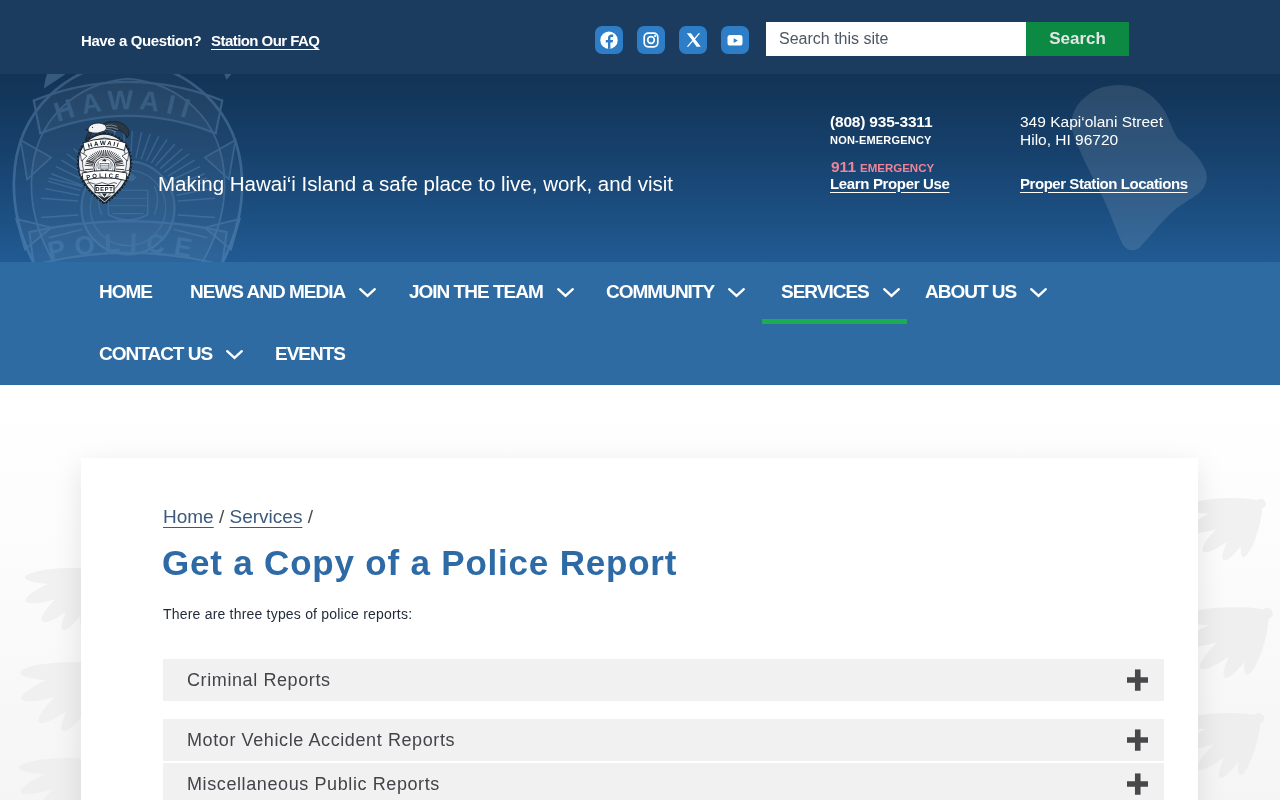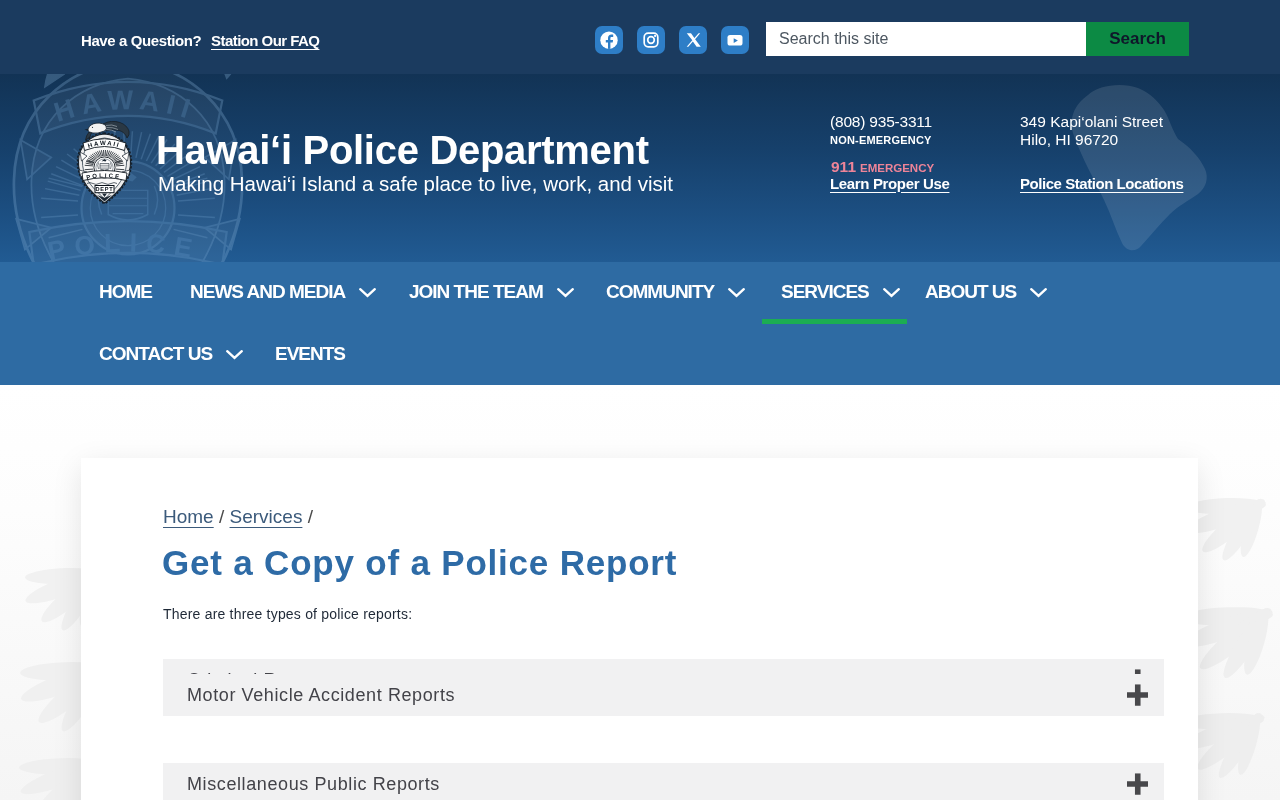--- a/index.html
+++ b/index.html
@@ -3,21 +3,21 @@
 <meta charset="utf-8">
 <style>
 * { margin:0; padding:0; box-sizing:border-box; }
 html,body { width:1280px; height:800px; overflow:hidden; font-family:"Liberation Sans", sans-serif; background:#fff; }
 
 #topbar { position:absolute; left:0; top:0; width:1280px; height:74px; background:#1b3b5f; z-index:5; }
 #haveq { position:absolute; left:81px; top:33px; color:#fff; font-size:15px; font-weight:700; line-height:1; letter-spacing:-0.4px; }
 #faq { position:absolute; left:211px; top:33px; color:#fff; font-size:15px; font-weight:700; line-height:1; letter-spacing:-0.55px; text-decoration:underline; text-underline-offset:3px; }
 .soc { position:absolute; top:26px; width:28px; height:28px; background:#2e7ec7; border-radius:7px; }
 #searchin { position:absolute; left:766px; top:22px; width:320px; height:34px; background:#fff; padding-left:13px; font-size:16px; color:#4d5761; display:flex; align-items:center; }
-#searchbtn { position:absolute; left:1086px; top:22px; width:103px; height:34px; background:#0c8a44; color:#0f172a; font-size:17px; font-weight:700; display:flex; align-items:center; justify-content:center; }
+#searchbtn { position:absolute; left:1026px; top:22px; width:103px; height:34px; background:#0c8a44; color:#e5e5e5; font-size:17px; font-weight:700; display:flex; align-items:center; justify-content:center; }
 
 #header { position:absolute; left:0; top:74px; width:1280px; height:188px; background:linear-gradient(180deg,#123355 0%,#16406b 40%,#1c4f82 75%,#215b93 100%); overflow:hidden; }
 #htitle { position:absolute; left:156px; top:56px; color:#fff; font-size:40px; font-weight:700; line-height:1; letter-spacing:-0.3px; }
 #htag { position:absolute; left:158px; top:100px; color:#fff; font-size:20.5px; font-weight:400; line-height:1; }
 .pcol { position:absolute; color:#fff; line-height:1; }
 #badge { position:absolute; left:76px; top:47px; }
 #wmbadge2 { position:absolute; left:3px; top:-70px; opacity:0.3; }
 
 #nav { position:absolute; left:0; top:262px; width:1280px; height:123px; background:#2e6ba3; }
 .navitem { position:absolute; color:#fff; font-size:19px; letter-spacing:-1.0px; font-weight:700; white-space:nowrap; display:flex; align-items:center; gap:13px; line-height:1; }
@@ -265,29 +265,28 @@
     <path d="M24 44.3 h9 M24 46 h9 M25 47.8 h7" stroke="#1c2833" stroke-width="0.45" fill="none"></path>
     <path d="M22.5 41.5 q-1.5 3 0 6.5 M34.5 41.5 q1.5 3 0 6.5" stroke="#1c2833" stroke-width="0.6" fill="none"></path>
     <path d="M6 52 Q28.5 47 51 52 L50 59.5 Q28.5 54 7 59.5 Z" fill="#fff" stroke="#0c141c" stroke-width="0.9"></path>
     <text font-size="6" font-weight="700" fill="#0c141c" font-family="Liberation Sans" letter-spacing="2"><textPath href="#parc" startOffset="7%">POLICE</textPath></text>
     <path d="M11 62.5 q3 -1.8 6 0 q3 1.8 6 0 q3 -1.8 6 0 q3 1.8 6 0 q3 -1.8 6 0" stroke="#1c2833" stroke-width="0.7" fill="none"></path>
     <rect x="19" y="64.5" width="19" height="7.2" fill="#fff" stroke="#0c141c" stroke-width="1"></rect>
     <text x="28.5" y="70.4" font-size="5.6" font-weight="700" text-anchor="middle" fill="#0c141c" font-family="Liberation Sans" letter-spacing="0.8">DEPT</text>
     <path d="M21 74 L28.5 80.5 L36 74 L28.5 76.8 Z" fill="#1c2833"></path>
     <path d="M26 72.5 h5 l-2.5 3.5 Z" fill="#1c2833"></path>
   </svg>
-  <div id="htitle">Hawai‘i Police Department</div>
   <div id="htag">Making Hawai‘i Island a safe place to live, work, and visit</div>
-  <div class="pcol" style="left:830px; top:40px; font-size:15.5px; font-weight:400; letter-spacing:-0.2px;">(808) 935-3311</div>
+  <div class="pcol" style="left:830px; top:40px; font-size:15.5px; font-weight:700; letter-spacing:-0.2px;">(808) 935-3311</div>
   <div class="pcol" style="left:830px; top:61px; font-size:11px; font-weight:700; letter-spacing:0.2px;">NON-EMERGENCY</div>
   <div class="pcol" style="left:831px; top:84.5px; color:#ee8498;"><span style="font-size:15.5px; font-weight:700;">911</span><span style="font-size:11.5px; font-weight:700; margin-left:4px;">EMERGENCY</span></div>
   <div class="pcol" style="left:830px; top:101.5px; font-size:15px; font-weight:700; letter-spacing:-0.35px; text-decoration:underline; text-underline-offset:3px;">Learn Proper Use</div>
   <div class="pcol" style="left:1020px; top:40px; font-size:15.5px;">349 Kapi‘olani Street</div>
   <div class="pcol" style="left:1020px; top:58px; font-size:15.5px;">Hilo, HI 96720</div>
-  <div class="pcol" style="left:1020px; top:101.5px; font-size:15px; font-weight:700; letter-spacing:-0.45px; text-decoration:underline; text-underline-offset:3px;">Police Station Locations</div>
+  <div class="pcol" style="left:1020px; top:101.5px; font-size:15px; font-weight:700; letter-spacing:-0.45px; text-decoration:underline; text-underline-offset:3px;">Proper Station Locations</div>
 </div>
 
 <div id="nav">
   <div class="navitem" style="left:99px; top:19.7px;">HOME</div>
   <div class="navitem" style="left:190px; top:19.7px;">NEWS AND MEDIA <svg width="19" height="11" viewBox="0 0 19 11">
         <path d="M2.2 2.2 L9.5 8.8 L16.8 2.2" fill="none" stroke="#fff" stroke-width="2.4" stroke-linecap="round"></path>
       </svg></div>
   <div class="navitem" style="left:409px; top:19.7px;text-align:right;">JOIN THE TEAM <svg width="19" height="11" viewBox="0 0 19 11">
         <path d="M2.2 2.2 L9.5 8.8 L16.8 2.2" fill="none" stroke="#fff" stroke-width="2.4" stroke-linecap="round"></path>
       </svg></div>
@@ -308,21 +307,21 @@
 </div>
 
 <div id="crumbs"><a>Home</a> / <a>Services</a> /</div>
 <div id="h1">Get a Copy of a Police Report</div>
 <div id="intro">There are three types of police reports:</div>
 <div class="acc" style="top:659px;">Criminal Reports
   <svg class="plus" width="21.5" height="21.5" viewBox="0 0 21.5 21.5">
       <path d="M10.75 0 V21.5 M0 10.75 H21.5" stroke="#48484b" stroke-width="5.6"></path>
     </svg>
 </div>
-<div class="acc" style="top:674px;text-align:center;">Motor Vehicle Accident Reports
+<div class="acc" style="top:719px;text-align:center;">Motor Vehicle Accident Reports
   <svg class="plus" width="21.5" height="21.5" viewBox="0 0 21.5 21.5">
       <path d="M10.75 0 V21.5 M0 10.75 H21.5" stroke="#48484b" stroke-width="5.6"></path>
     </svg>
 </div>
 <div class="acc" style="top:763px;">Miscellaneous Public Reports
   <svg class="plus" width="21.5" height="21.5" viewBox="0 0 21.5 21.5">
       <path d="M10.75 0 V21.5 M0 10.75 H21.5" stroke="#48484b" stroke-width="5.6"></path>
     </svg>
 </div>
 

